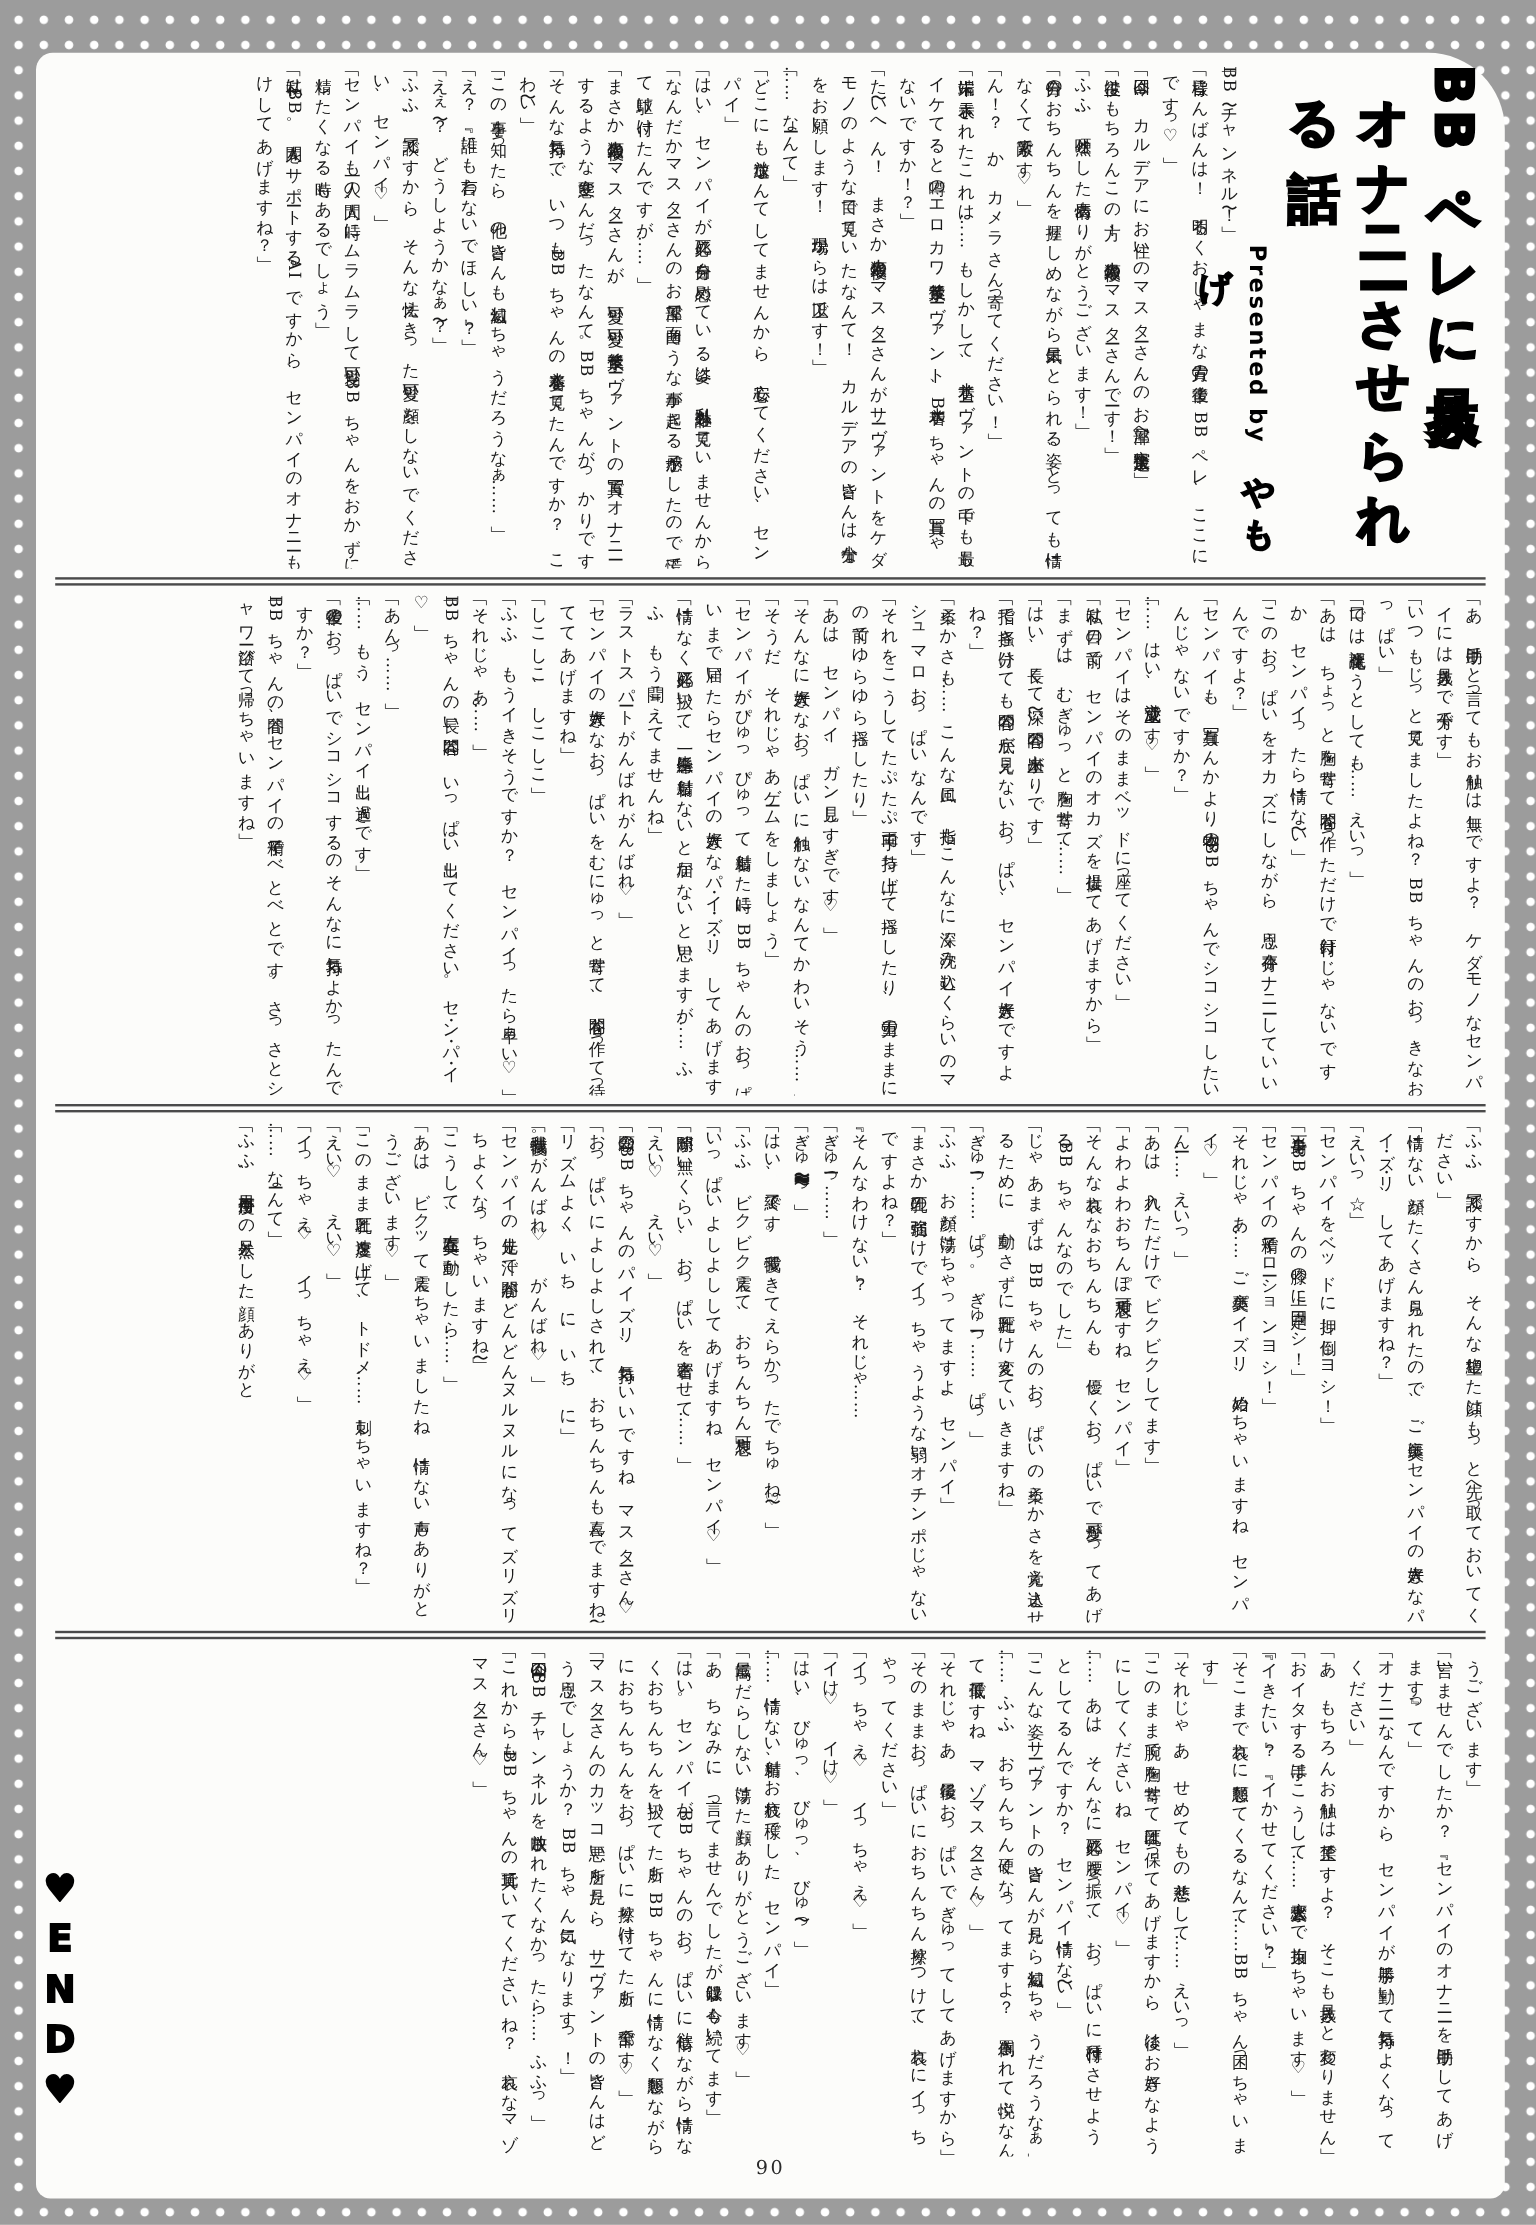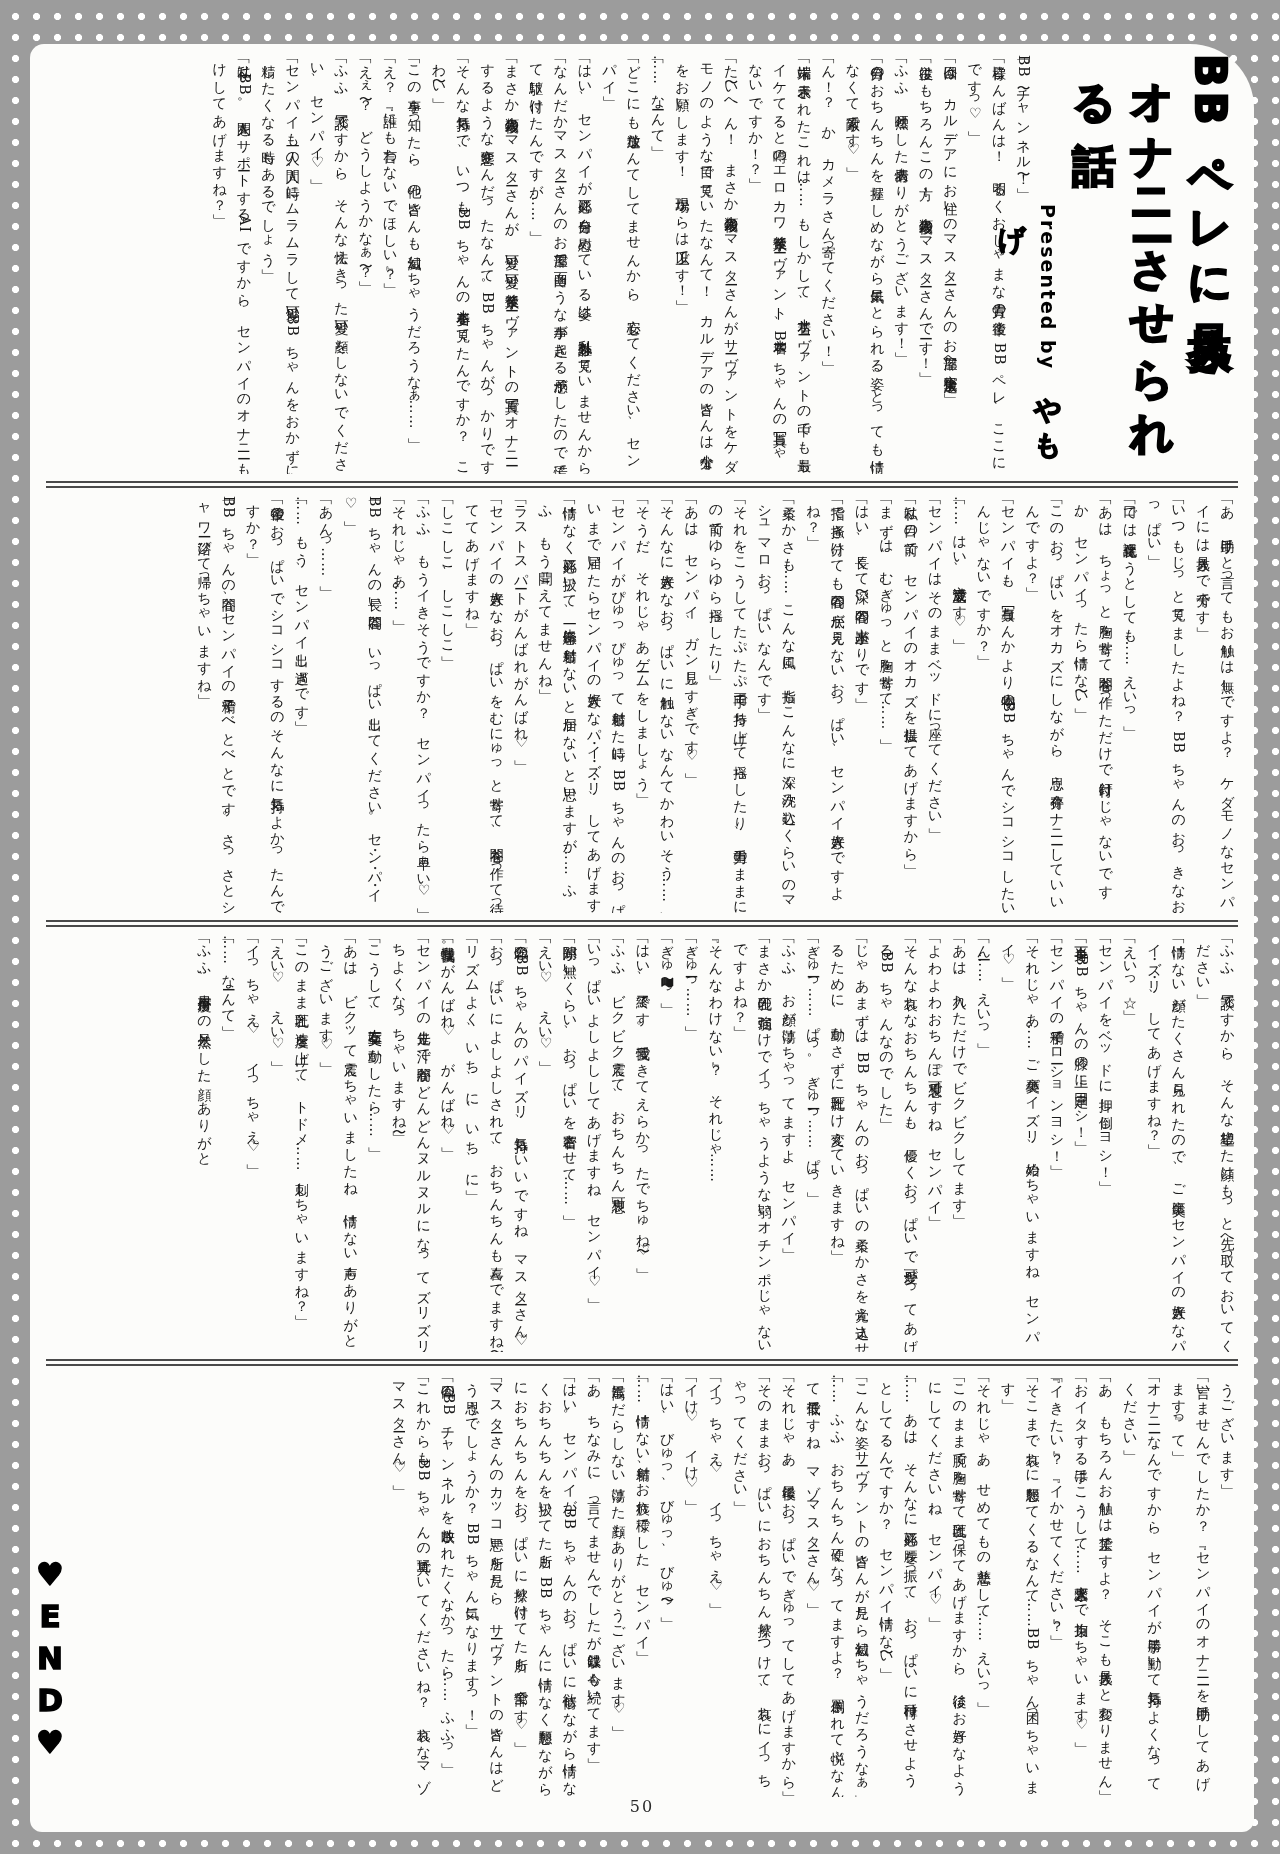--- a/index.html
+++ b/index.html
@@ -243,15 +243,15 @@
         <p>「最高にだらしない蕩けた顔もありがとうございます♡」</p>
         <p>「あ、ちなみに、言ってませんでしたが収録は今も続いてます」</p>
         <p>「はい。センパイがBBちゃんのおっぱいに欲情しながら情けなくおちんちんを扱いてた所も、BBちゃんに情けなく懇願しながら必死におちんちんをおっぱいに擦り付けてた所も、全部です♡」</p>
         <p>「マスターさんのカッコ悪い所を見たら、サーヴァントの皆さんはどう思うでしょうか？　BBちゃん気になりますっ！」</p>
         <p>「今回のBBチャンネルを放映されたくなかったら……ふふっ」</p>
         <p>「これからもBBちゃんの玩具でいてくださいね？　哀れなマゾマスターさん♡」</p>
       </div>
   </div>
 
   <div class="end-mark">♥END♥</div>
-  <div class="pageno">50</div>
+  <div class="pageno">90</div>
 
 </div>
 
 </body></html>

